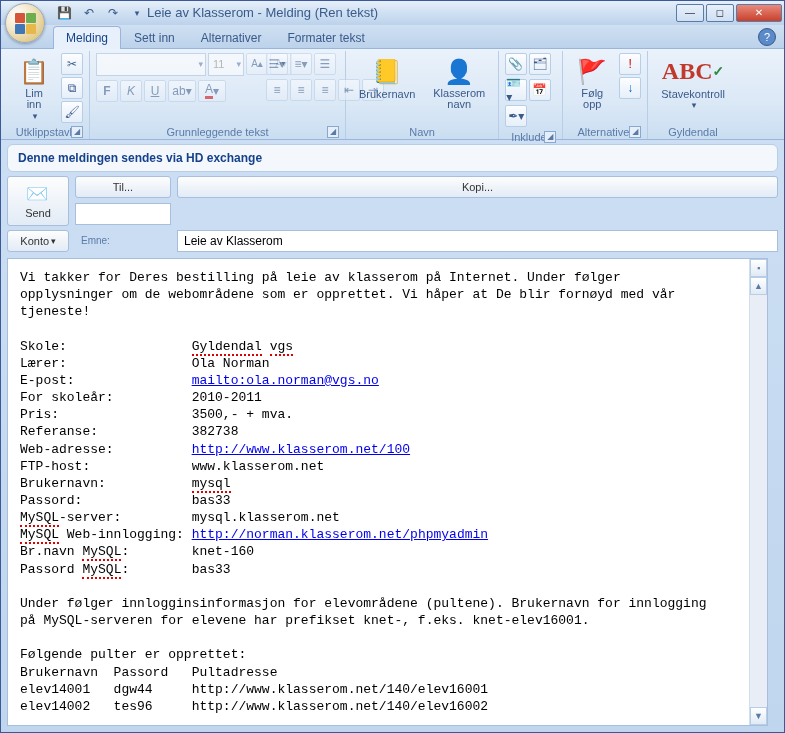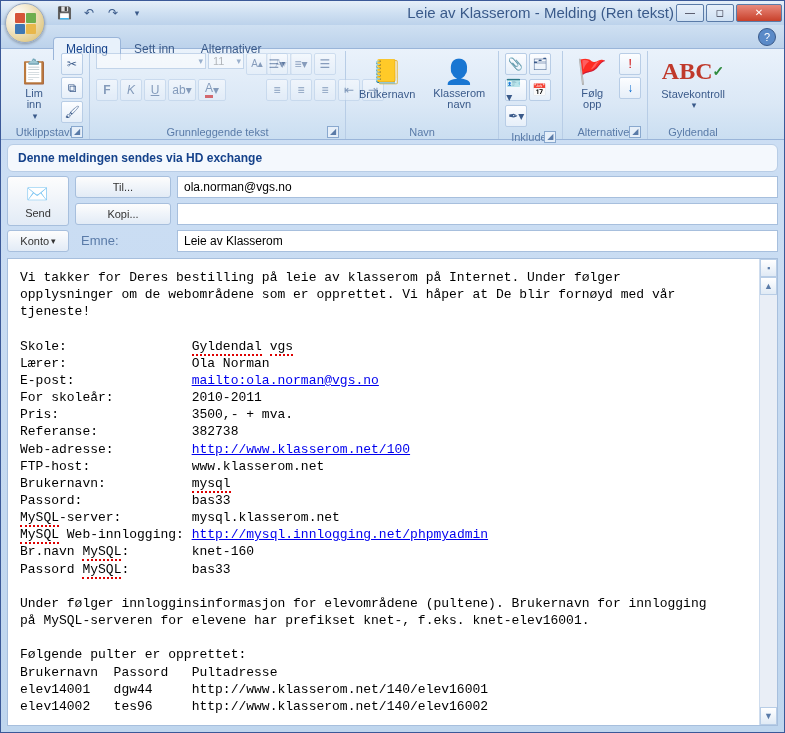--- a/index.html
+++ b/index.html
@@ -33,32 +33,32 @@
     position: absolute;
     left: 4px; top: 2px;
     z-index: 10;
     display:flex;align-items:center;justify-content:center;
     box-shadow: 0 1px 3px rgba(0,0,0,.3);
   }
   .office-btn .grid{display:grid;grid-template-columns:10px 10px;grid-template-rows:10px 10px;gap:1px}
   .office-btn .c{width:10px;height:10px;border-radius:1px}
   .qat { margin-left: 54px; display:flex; gap:4px; align-items:center; }
   .qat-btn { width:20px;height:20px;display:inline-flex;align-items:center;justify-content:center;color:#3a5a8a; }
-  .title-text { flex:1; text-align:right; color:#3a5a8a; font-size:15px; }
+  .title-text { flex:1; text-align:left; color:#3a5a8a; font-size:13px; }
   .win-controls { display:flex; margin-right:2px; }
   .win-btn { width:28px; height:18px; border:1px solid #5a7ba8; background:linear-gradient(180deg,#e8f0fa,#cfe0f2); margin-left:2px; border-radius:2px; display:flex;align-items:center;justify-content:center;font-size:10px;color:#334; }
   .win-btn.close{ background:linear-gradient(180deg,#e98a7d,#c8402a); color:#fff; width:46px;}
   .tabstrip {
     height:24px; display:flex; align-items:flex-end; padding-left:52px; gap:0; position:relative;
     background:linear-gradient(180deg,#cfe0f2 0%,#bcd2eb 100%);
   }
   .tab {
     padding:4px 12px; font-size:12px; color:#3a5a8a;
     border:1px solid transparent; border-bottom:none;
-    position:relative; top:12px;
+    position:relative; top:1px;
   }
   .tab.active {
     background:#e8f1fb; border-color:#9ab5d9; border-radius:4px 4px 0 0;
     color:#15428b; font-weight:normal;
   }
   .help-btn { position:absolute; right:8px; top:3px; width:18px;height:18px;border-radius:50%;background:#5a8ac8;color:#fff;display:flex;align-items:center;justify-content:center;font-size:11px;border:1px solid #3a5a8a;}
   .ribbon {
     height:92px;
     background:linear-gradient(180deg,#eaf2fb 0%, #dbe8f6 60%, #cadef1 100%);
     border-top:1px solid #9ab5d9;
@@ -77,21 +77,21 @@
     text-align:center; font-size:11px; color:#5a7ba8; padding:2px 0 1px;
     position:relative;
   }
   .group-label .launcher{position:absolute;right:0;top:2px;width:12px;height:12px;border:1px solid #89a8ce;font-size:8px;line-height:10px;text-align:center;color:#5a7ba8;background:#e6eff9;}
   .big-btn {
     display:flex; flex-direction:column; align-items:center; justify-content:center;
     padding:2px 6px; border:1px solid transparent; border-radius:3px; min-width:42px; text-align:center; font-size:11px; color:#3a5a8a;
   }
   .big-icon{width:32px;height:32px;display:flex;align-items:center;justify-content:center;font-size:24px;}
   .small-btn{width:22px;height:22px;border:1px solid #b8cde6;border-radius:2px;display:inline-flex;align-items:center;justify-content:center;background:linear-gradient(180deg,#fcfdff,#e6eff9);color:#3a5a8a;font-size:12px;}
-  .combo{height:16px;border:1px solid #a7bfdd;background:#fff;display:inline-flex;align-items:center;padding:0 14px 0 4px;font-size:11px;color:#888;position:relative;}
+  .combo{height:23px;border:1px solid #a7bfdd;background:#fff;display:inline-flex;align-items:center;padding:0 14px 0 4px;font-size:11px;color:#888;position:relative;}
   .combo::after{content:"▾";position:absolute;right:2px;color:#5a7ba8;font-size:9px;}
   .btn-row{display:flex;gap:2px;margin-bottom:2px;}
   .vstack{display:flex;flex-direction:column;gap:2px;}
   .infobar{
     margin:4px 6px 2px 6px; padding:6px 10px;
     background:#f4f8fd;border:1px solid #b8cde6;border-radius:6px;
     color:#15428b;font-weight:bold;font-size:12px;
   }
   .header-fields{
     margin:2px 6px; display:grid; grid-template-columns:62px 96px 1fr; gap:4px 6px; align-items:center;
@@ -100,23 +100,23 @@
     grid-row:1 / span 2;
     background:linear-gradient(180deg,#fdfdfd,#e2ebf6);
     border:1px solid #a7bfdd;border-radius:3px;height:50px;display:flex;flex-direction:column;align-items:center;justify-content:center;gap:2px;font-size:11px;color:#333;
   }
   .hdr-btn{
     background:linear-gradient(180deg,#fdfdfd,#e2ebf6);border:1px solid #a7bfdd;border-radius:3px;height:22px;display:flex;align-items:center;justify-content:center;font-size:11px;color:#333;
   }
   .hdr-input{
     height:22px;border:1px solid #a7bfdd;background:#fff;padding:0 6px;font-size:12px;width:100%;
   }
-  .hdr-label{font-size:13px;color:#5a7ba8;padding-left:6px;}
+  .hdr-label{font-size:10px;color:#5a7ba8;padding-left:6px;}
   .body-wrap{
-    flex:1;margin:4px 6px 6px 6px;border:1px solid #a7bfdd;background:#fff;position:relative;display:flex;
+    flex:1;margin:4px 16px 6px 6px;border:1px solid #a7bfdd;background:#fff;position:relative;display:flex;
   }
   .body-text{
     flex:1;padding:10px 12px;font-family:Consolas,"Courier New",monospace;font-size:13px;color:#000;white-space:pre;overflow:hidden;line-height:1.32;
   }
   .body-text a{color:#0000EE;text-decoration:underline;}
   .redsquiggle{border-bottom:2px dotted #d00;}
   .scrollbar{width:18px;background:#e9eef6;border-left:1px solid #cfddee;display:flex;flex-direction:column;}
   .sb-btn{height:18px;border:1px solid #b8cde6;background:linear-gradient(180deg,#fff,#e0eaf5);display:flex;align-items:center;justify-content:center;font-size:9px;color:#5a7ba8;}
   .sb-track{flex:1;position:relative;}
   .konto-row{margin:2px 6px;display:grid;grid-template-columns:62px 96px 1fr;gap:4px 6px;align-items:center;}
@@ -147,20 +147,21 @@
       <div class="win-btn">—</div>
       <div class="win-btn">◻</div>
       <div class="win-btn close">✕</div>
     </div>
   </div>
 
   <div class="tabstrip">
     <div class="tab active">Melding</div>
     <div class="tab">Sett inn</div>
     <div class="tab">Alternativer</div>
+    <div class="tab">Formater tekst</div>
     <div class="help-btn">?</div>
   </div>
 
   <div class="ribbon">
 
     <div class="group" style="min-width:74px">
       <div class="group-body">
         <div class="big-btn">
           <div class="big-icon">📋</div>
           <span style="white-space:pre;line-height:1.05">Lim
@@ -275,21 +276,20 @@
   </div>
 
   <div class="infobar">Denne meldingen sendes via HD exchange</div>
 
   <div class="header-fields">
     <div class="send-btn">
       <span style="font-size:18px">✉️</span>
       <span>Send</span>
     </div>
     <div class="hdr-btn">Til...</div>
-    <input class="hdr-input" value="ola.norman@vgs.no" style="">
     <div class="hdr-btn">Kopi...</div>
     <input class="hdr-input" value="" style="">
   </div>
   <div class="konto-row">
     <div class="hdr-btn">
         <span>Konto</span>
         <span class="dd">▾</span>
       </div>
     <div class="hdr-label">Emne:</div>
     <input class="hdr-input" value="Leie av Klasserom" style="">
@@ -304,21 +304,21 @@
 Lærer:                Ola Norman
 E-post:               <a href="#">mailto:ola.norman@vgs.no</a>
 For skoleår:          2010-2011
 Pris:                 3500,- + mva.
 Referanse:            382738
 Web-adresse:          <a href="#">http://www.klasserom.net/100</a>
 FTP-host:             www.klasserom.net
 Brukernavn:           <span class="redsquiggle">mysql</span>
 Passord:              bas33
 <span class="redsquiggle">MySQL</span>-server:         mysql.klasserom.net
-<span class="redsquiggle">MySQL</span> Web-innlogging: <a href="#">http://mysql.innlogging.net/phpmyadmin</a>
+<span class="redsquiggle">MySQL</span> Web-innlogging: <a href="#">http://norman.klasserom.net/phpmyadmin</a>
 Br.navn <span class="redsquiggle">MySQL</span>:        knet-160
 Passord <span class="redsquiggle">MySQL</span>:        bas33
 
 Under følger innlogginsinformasjon for elevområdene (pultene). Brukernavn for innlogging
 på MySQL-serveren for elevene har prefikset knet-, f.eks. knet-elev16001.
 
 Følgende pulter er opprettet:
 Brukernavn  Passord   Pultadresse
 elev14001   dgw44     http://www.klasserom.net/140/elev16001
 elev14002   tes96     http://www.klasserom.net/140/elev16002</div>

